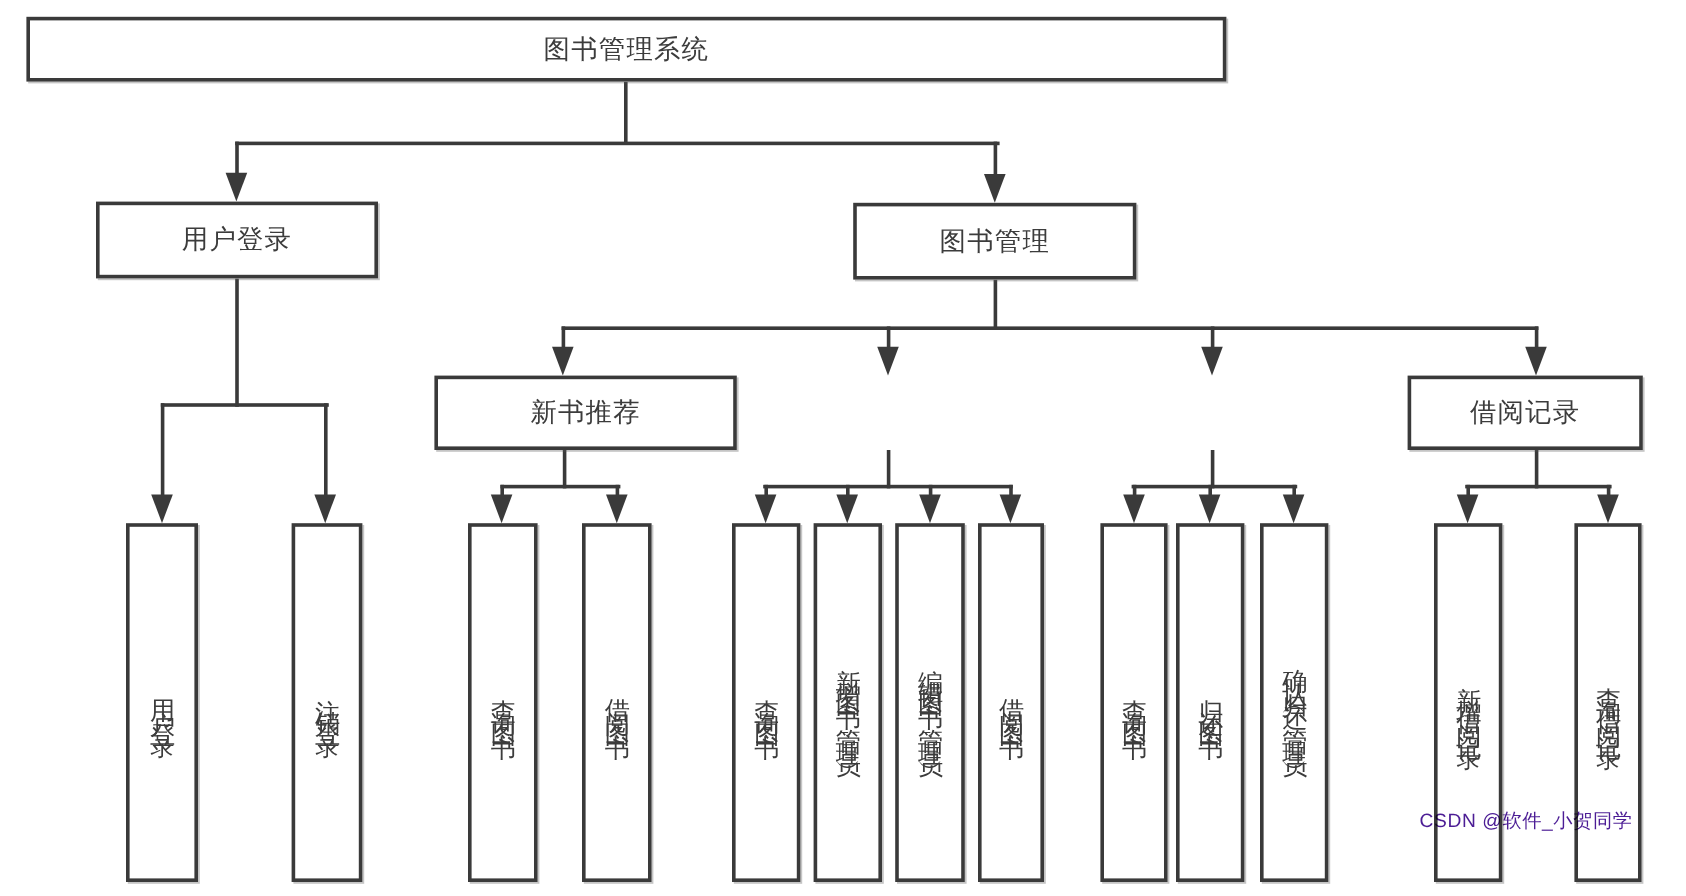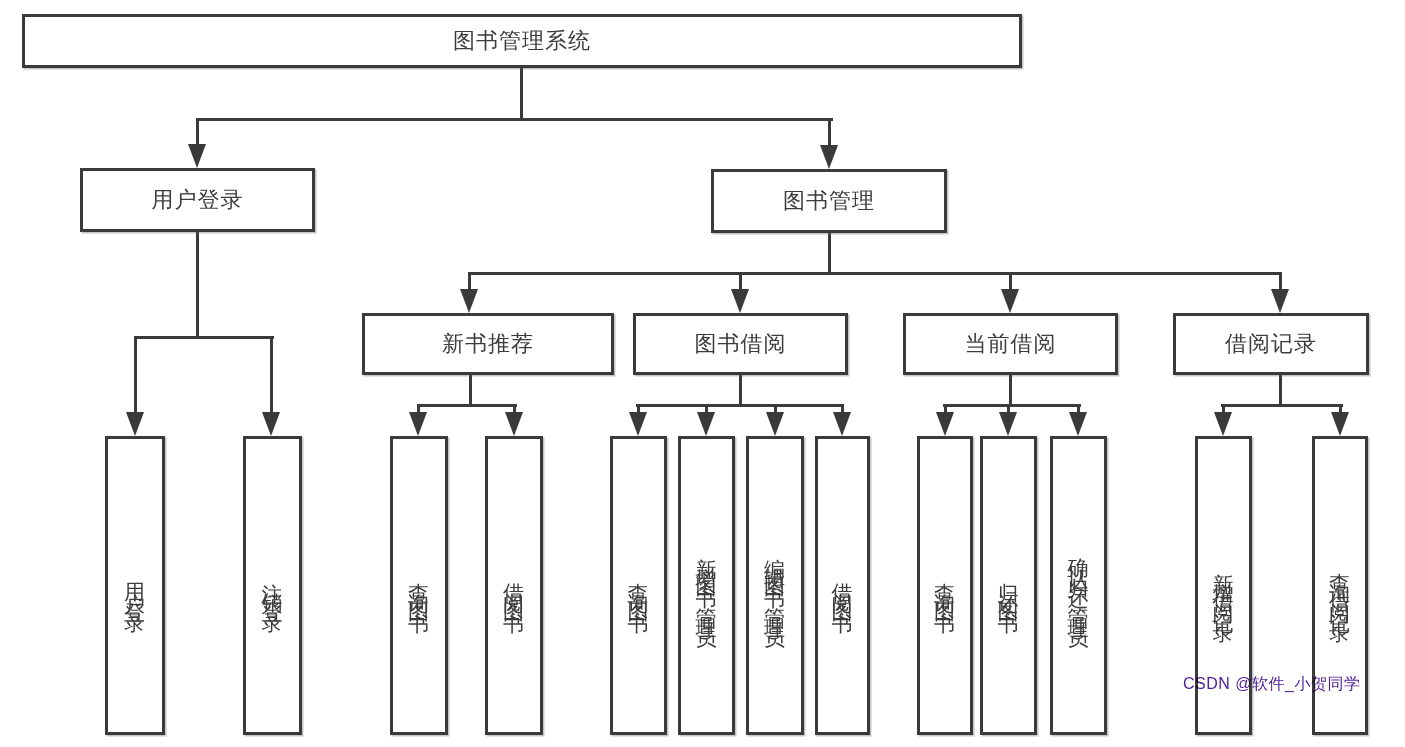--- a/index.html
+++ b/index.html
@@ -61,27 +61,21 @@
   </div>
 
   <div class="box" style="left:711px;top:169px;width:236px;height:64px">
     <span>图书管理</span>
   </div>
 
   <div class="box" style="left:362px;top:313px;width:252px;height:62px">
     <span>新书推荐</span>
   </div>
 
-  <div class="box" style="left:633px;top:313px;width:215px;height:62px">
-    <span>图书借阅</span>
-  </div>
 
-  <div class="box" style="left:903px;top:313px;width:215px;height:62px">
-    <span>当前借阅</span>
-  </div>
 
   <div class="box" style="left:1173px;top:313px;width:196px;height:62px">
     <span>借阅记录</span>
   </div>
 
   <div class="box vbox" style="left:105px;top:436px;width:60px;height:299px">
     <span>用户登录</span>
   </div>
   <div class="box vbox" style="left:243px;top:436px;width:59px;height:299px">
     <span>注销登录</span>

